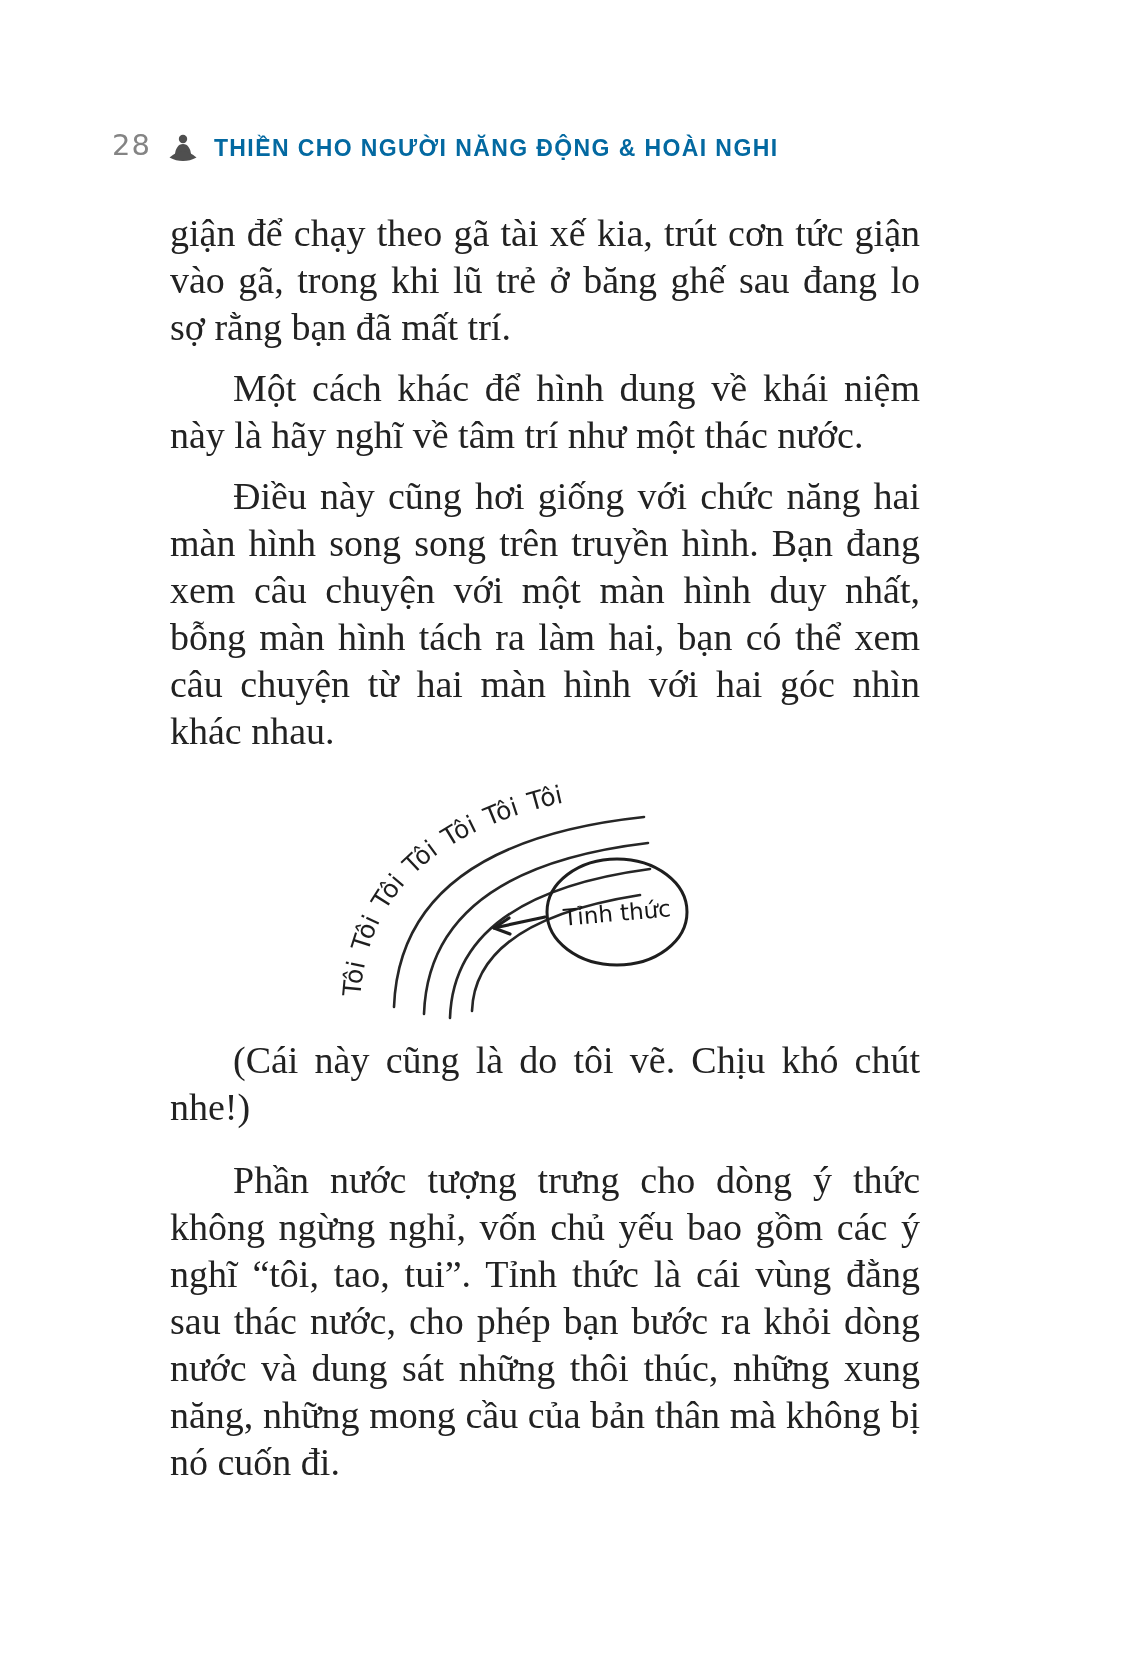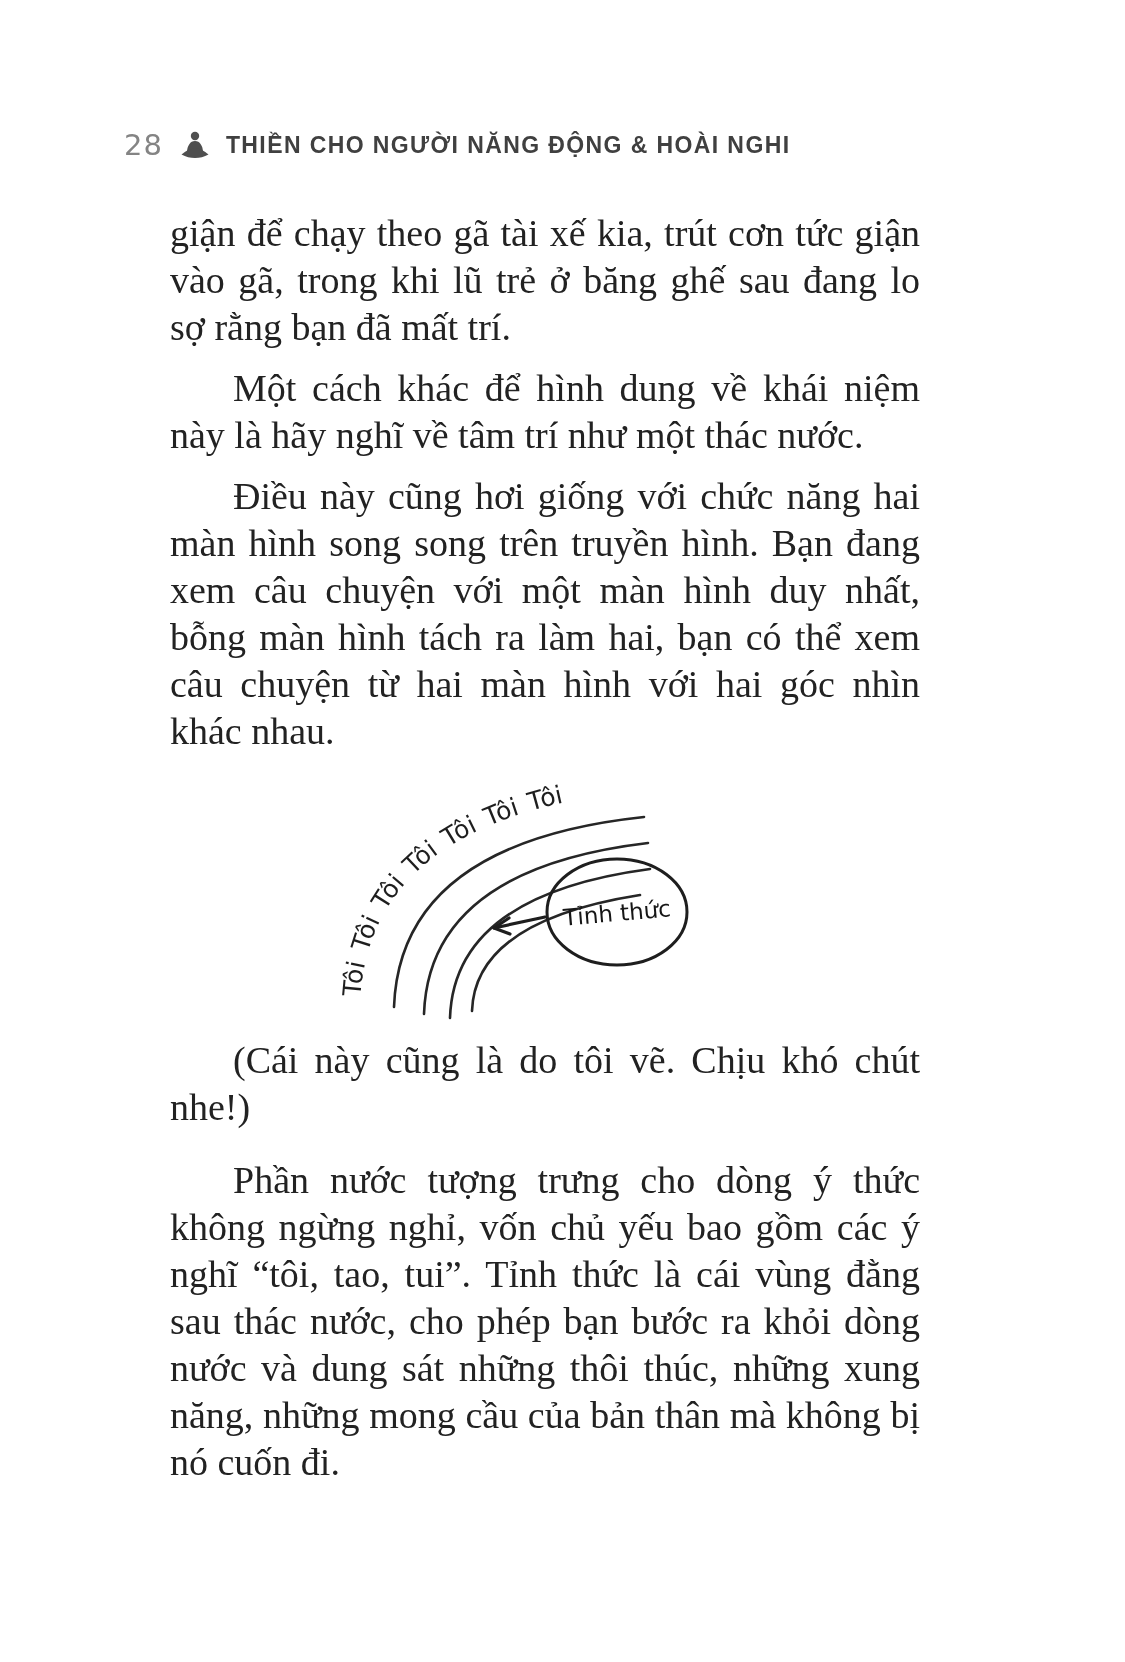--- a/index.html
+++ b/index.html
@@ -11,36 +11,36 @@
     height: 1662px;
     margin: 0 auto;
     background: #ffffff;
     font-family: "Liberation Serif", serif;
     color: #222222;
     overflow: hidden;
   }
   .header {
     position: absolute;
     top: 128px;
-    left: 124px;
+    left: 112px;
     display: flex;
-    align-items: center;
+    align-items: flex-end;
   }
   .page-number {
     font-family: "DejaVu Sans", sans-serif;
     font-size: 29px;
     color: #848484;
     letter-spacing: 1px;
   }
   .header-icon { margin-left: 16px; margin-right: 15px; display: inline-flex; }
   .header-title {
     font-family: "Liberation Sans", sans-serif;
     font-size: 23px;
     font-weight: 700;
-    color: #404040;
+    color: #0369a1;
     letter-spacing: 1.4px;
   }
   .content {
     position: absolute;
     top: 210px;
     left: 170px;
     width: 750px;
   }
   .para {
     font-size: 38px;

